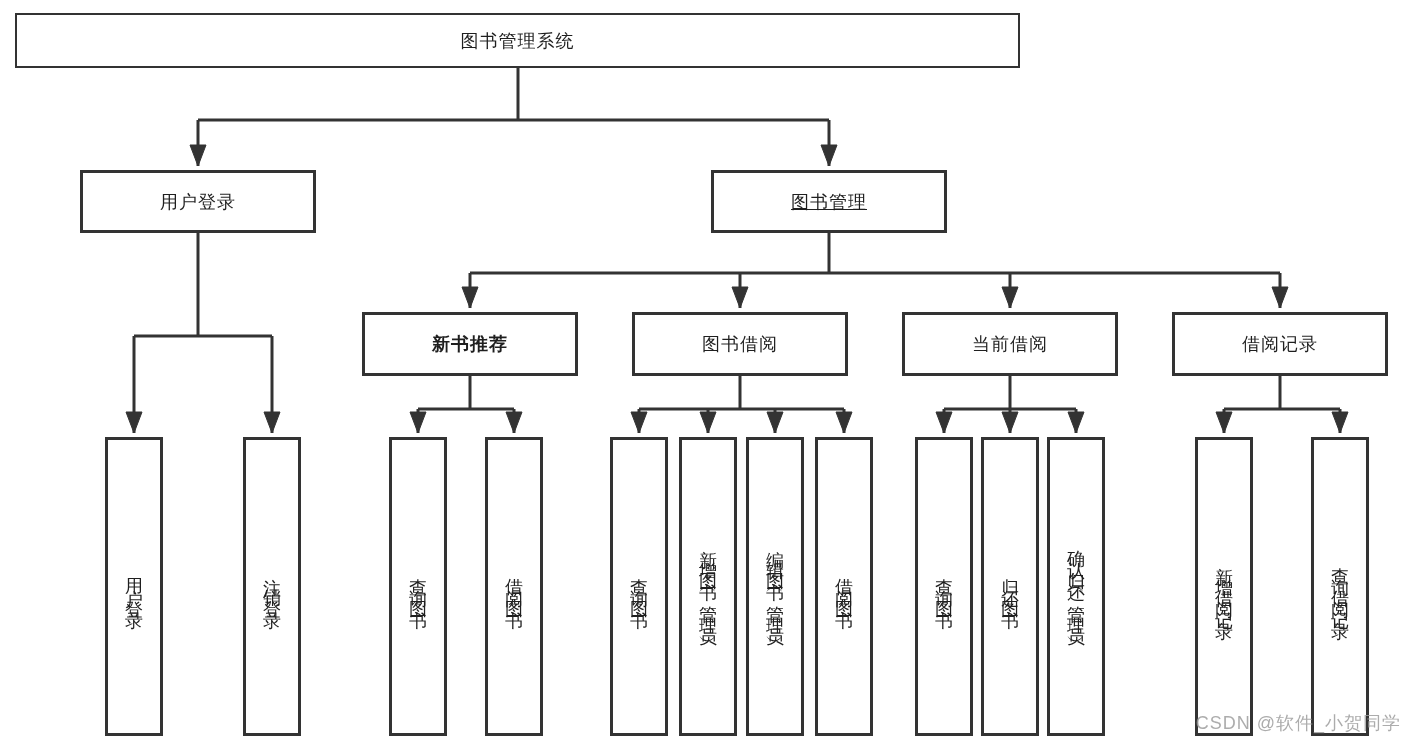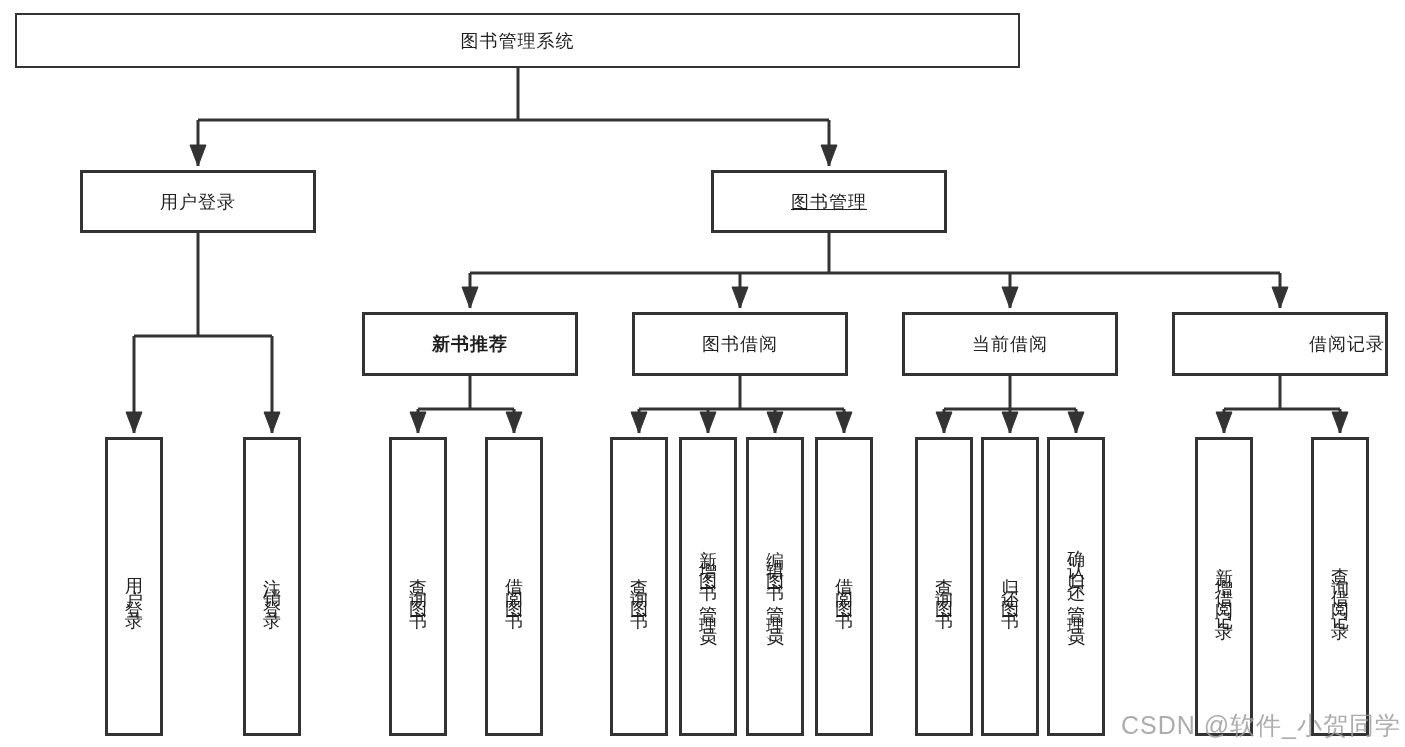--- a/index.html
+++ b/index.html
@@ -45,22 +45,22 @@
     writing-mode: vertical-rl;
     text-orientation: mixed;
     font-size: 18px;
     line-height: 1;
     letter-spacing: 0.62em;
     white-space: nowrap;
   }
   .watermark {
     position: absolute;
     right: 4px;
-    bottom: 5px;
-    font-size: 25px;
+    bottom: 12px;
+    font-size: 18px;
     color: rgba(158, 158, 158, 0.85);
     letter-spacing: 1px;
     z-index: 5;
     pointer-events: none;
   }
 </style>
 </head>
 <body>
 
 <div id="canvas">
@@ -128,21 +128,21 @@
 
   <div class="node" style="left:362px; top:312px; width:216px; height:64px;font-weight:bold;">
     <span>新书推荐</span>
   </div>
   <div class="node" style="left:632px; top:312px; width:216px; height:64px;">
     <span>图书借阅</span>
   </div>
   <div class="node" style="left:902px; top:312px; width:216px; height:64px;">
     <span>当前借阅</span>
   </div>
-  <div class="node" style="left:1172px; top:312px; width:216px; height:64px;justify-content:flex-end;">
+  <div class="node" style="left:1172px; top:312px; width:216px; height:64px;">
     <span>借阅记录</span>
   </div>
 
   <div class="vnode" style="left:105px; top:437px; width:58px; height:299px;">
     <span class="vlabel">用户登录</span>
   </div>
   <div class="vnode" style="left:243px; top:437px; width:58px; height:299px;">
     <span class="vlabel">注销登录</span>
   </div>
 

